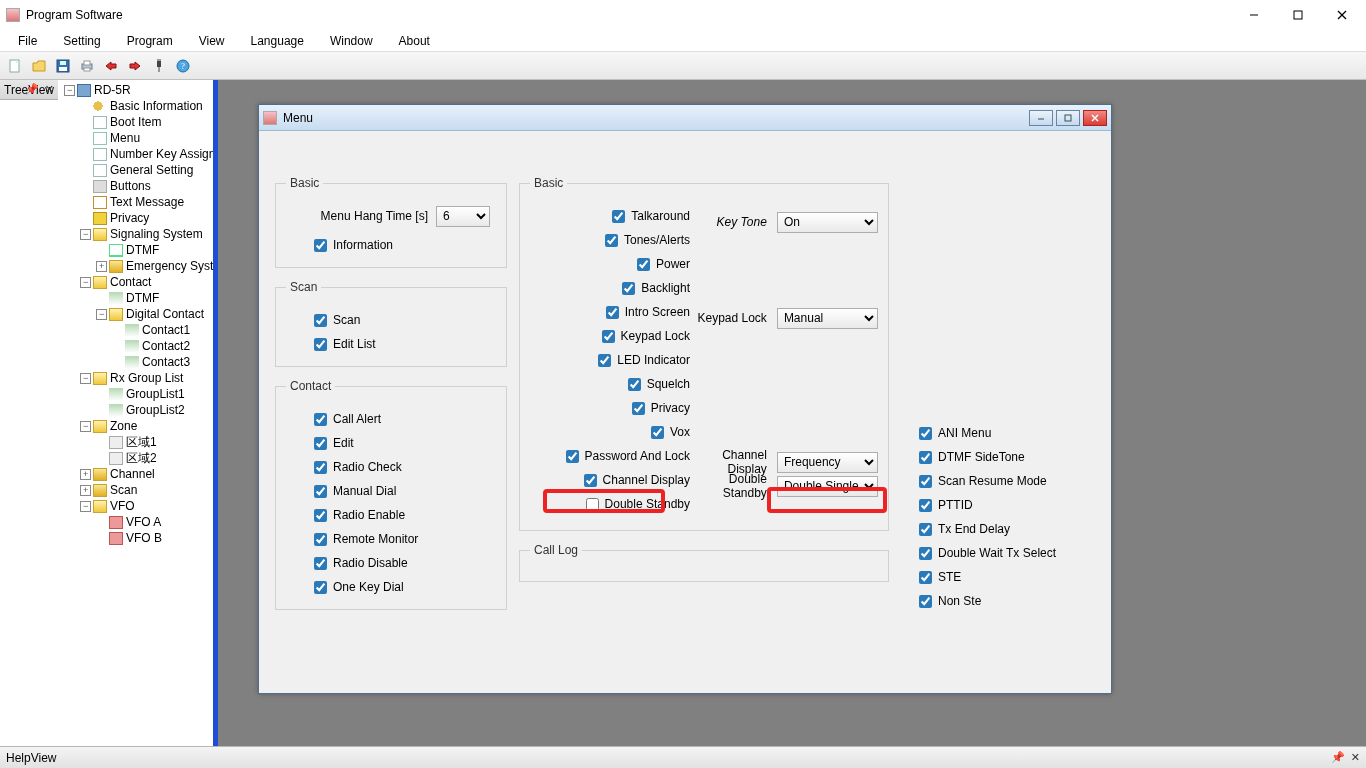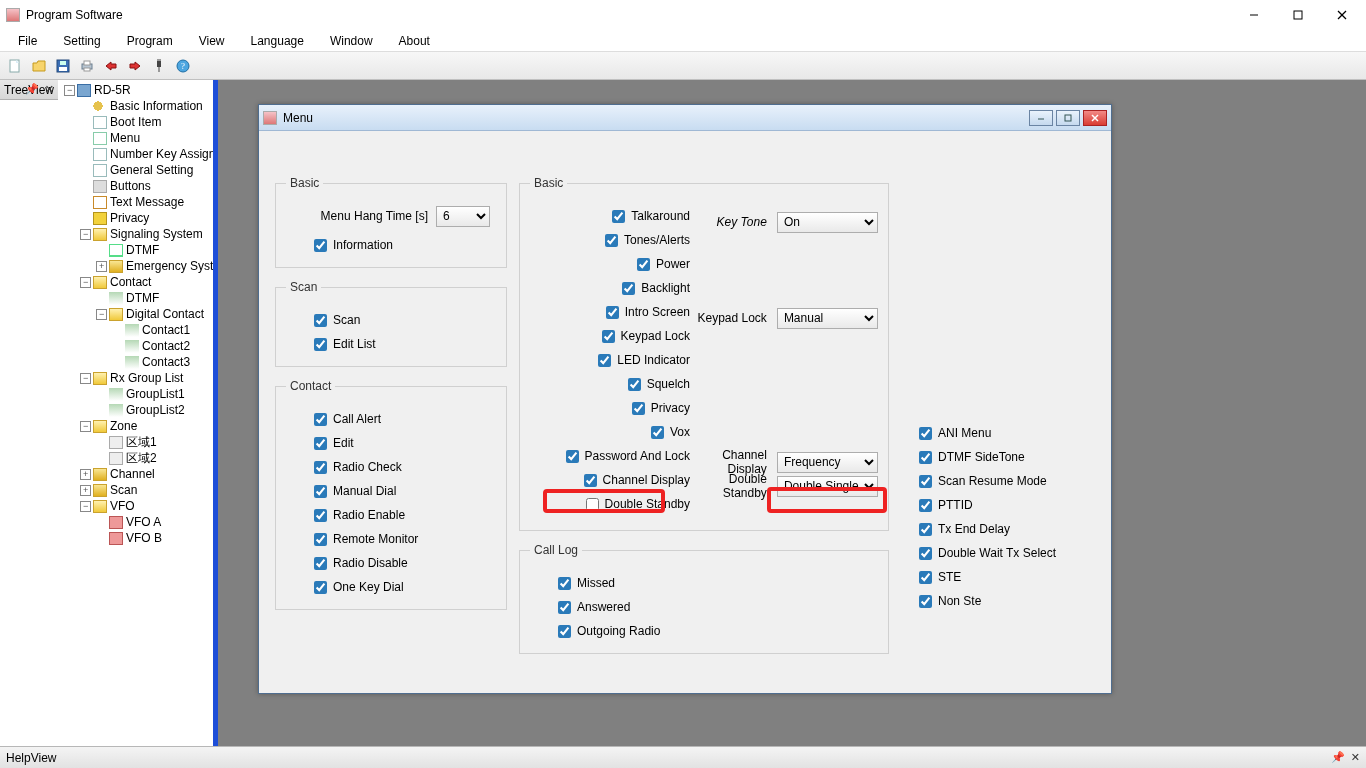--- a/index.html
+++ b/index.html
@@ -395,34 +395,20 @@
                   <div class="pair-row" style="position: absolute; top: 270px; left: 0px; right: 0px;">
                     <span class="plabel" style="width:90px; text-align:right; padding-right:10px; display:inline-block;">Double Standby</span>
                     <select class="winselect pval"><option>Double Single</option></select>
                   </div>
                 </div>
             </div>
           </fieldset>
 
           <fieldset>
             <legend>Call Log</legend>
-            <div id="callLogItems" style="padding-left:28px;">
-                <div class="row">
-                  <input type="checkbox" class="ck" checked="" style="">
-                  <label>Missed</label>
-                </div>
-                <div class="row">
-                  <input type="checkbox" class="ck" checked="" style="">
-                  <label>Answered</label>
-                </div>
-                <div class="row">
-                  <input type="checkbox" class="ck" checked="" style="">
-                  <label>Outgoing Radio</label>
-                </div>
-              </div>
           </fieldset>
         </div>
 
         <div class="col-right" id="rightChecks">
             <div class="row">
               <input type="checkbox" class="ck" checked="" style="">
               <label>ANI Menu</label>
             </div>
             <div class="row">
               <input type="checkbox" class="ck" checked="" style="">

